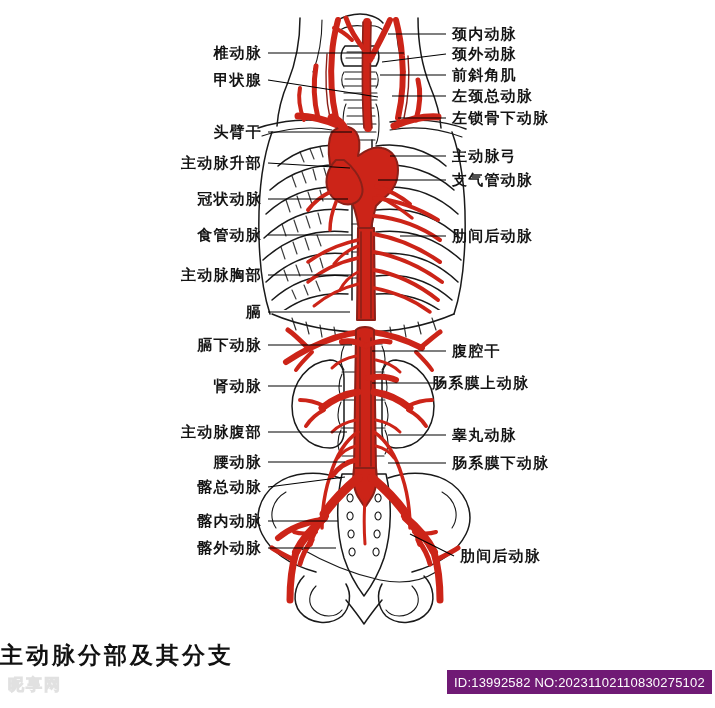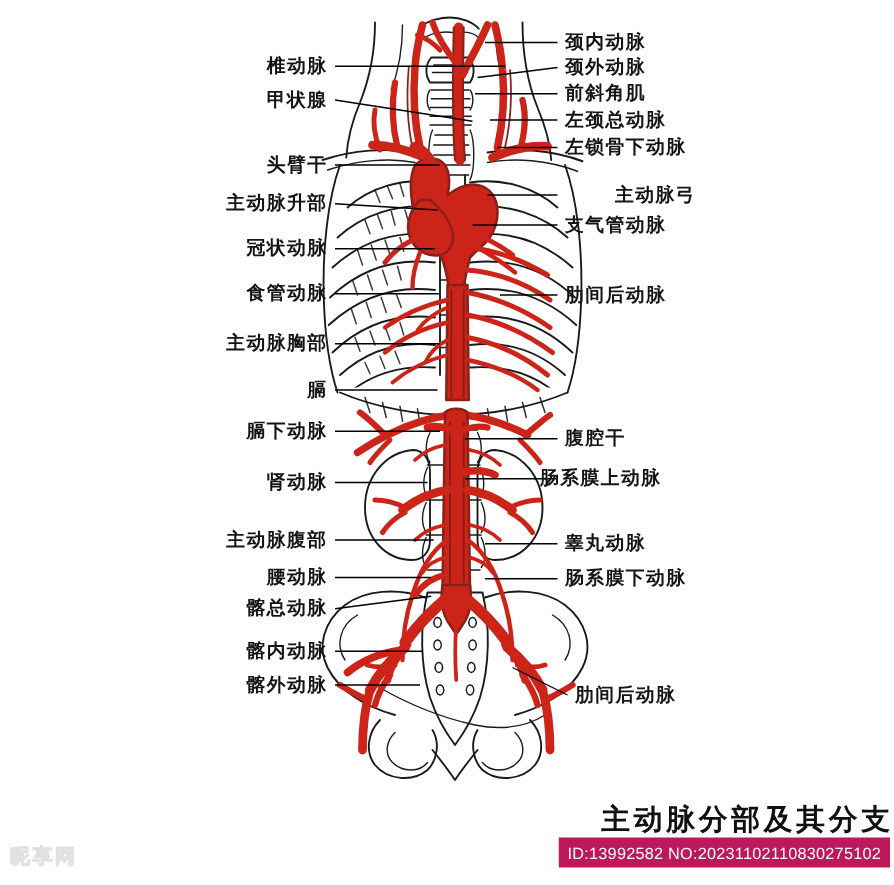--- a/index.html
+++ b/index.html
@@ -11,38 +11,38 @@
   #stage{position:absolute;left:0;top:0;width:715px;height:708px;}
   #figure{position:absolute;left:0;top:0;width:715px;height:708px;}
   .lbl{
     position:absolute;font-size:15px;font-weight:700;
     letter-spacing:1.2px;white-space:nowrap;line-height:1;
     color:#141414;
   }
   .lbl.l{text-align:right;transform:translateY(-50%);}
   .lbl.r{text-align:left;transform:translateY(-50%);}
   #title{
-    position:absolute;left:0;right:0;top:640px;text-align:right;
+    position:absolute;left:0;right:0;top:640px;text-align:left;
     font-size:23px;font-weight:700;letter-spacing:3px;color:#111;
   }
   #watermark{
     position:absolute;left:8px;top:668px;width:230px;height:34px;
     display:flex;align-items:center;gap:8px;opacity:.55;
   }
   #wm-logo{
     font-size:16px;font-weight:700;letter-spacing:2px;
     color:transparent;-webkit-text-stroke:1px #c9c9c9;
   }
   #wm-url{
     font-size:15px;font-style:italic;font-weight:700;
     color:transparent;-webkit-text-stroke:1px #cdcdcd;letter-spacing:.5px;
   }
   #idbar{
     position:absolute;left:447px;top:670px;height:24px;
-    background:#be185d;color:#fdfdfd;
+    background:#701a75;color:#fdfdfd;
     display:flex;align-items:center;padding:0 7px;
     font-size:13px;letter-spacing:.2px;white-space:nowrap;
     font-family:"Liberation Sans",sans-serif;
   }
 </style>
 </head>
 <body>
 
 <div id="stage">
 
@@ -350,21 +350,21 @@
       <div class="lbl l" style="right: 453px; top: 487px;">髂总动脉</div>
       <div class="lbl l" style="right: 453px; top: 521px;">髂内动脉</div>
       <div class="lbl l" style="right: 453px; top: 548px;">髂外动脉</div>
     </div>
   <div id="labels-right">
       <div class="lbl r" style="left: 452px; top: 34px;">颈内动脉</div>
       <div class="lbl r" style="left: 452px; top: 54px;">颈外动脉</div>
       <div class="lbl r" style="left: 452px; top: 75px;">前斜角肌</div>
       <div class="lbl r" style="left: 452px; top: 96px;">左颈总动脉</div>
       <div class="lbl r" style="left: 452px; top: 118px;">左锁骨下动脉</div>
-      <div class="lbl r" style="left: 452px; top: 156px; margin-left: 40px;">主动脉弓</div>
+      <div class="lbl r" style="left: 452px; top: 156px;">主动脉弓</div>
       <div class="lbl r" style="left: 452px; top: 180px;">支气管动脉</div>
       <div class="lbl r" style="left: 452px; top: 236px;">肋间后动脉</div>
       <div class="lbl r" style="left: 452px; top: 351px;">腹腔干</div>
       <div class="lbl r" style="left: 432px; top: 383px;">肠系膜上动脉</div>
       <div class="lbl r" style="left: 452px; top: 435px;">睾丸动脉</div>
       <div class="lbl r" style="left: 452px; top: 463px;">肠系膜下动脉</div>
       <div class="lbl r" style="left: 460px; top: 556px;">肋间后动脉</div>
     </div>
 
   <div id="title">主动脉分部及其分支</div>

